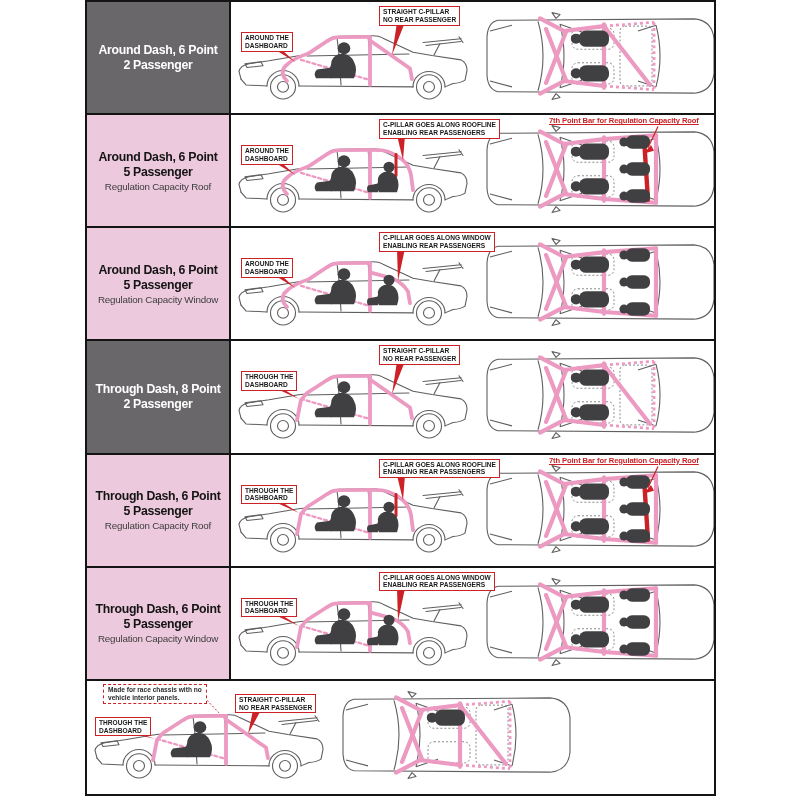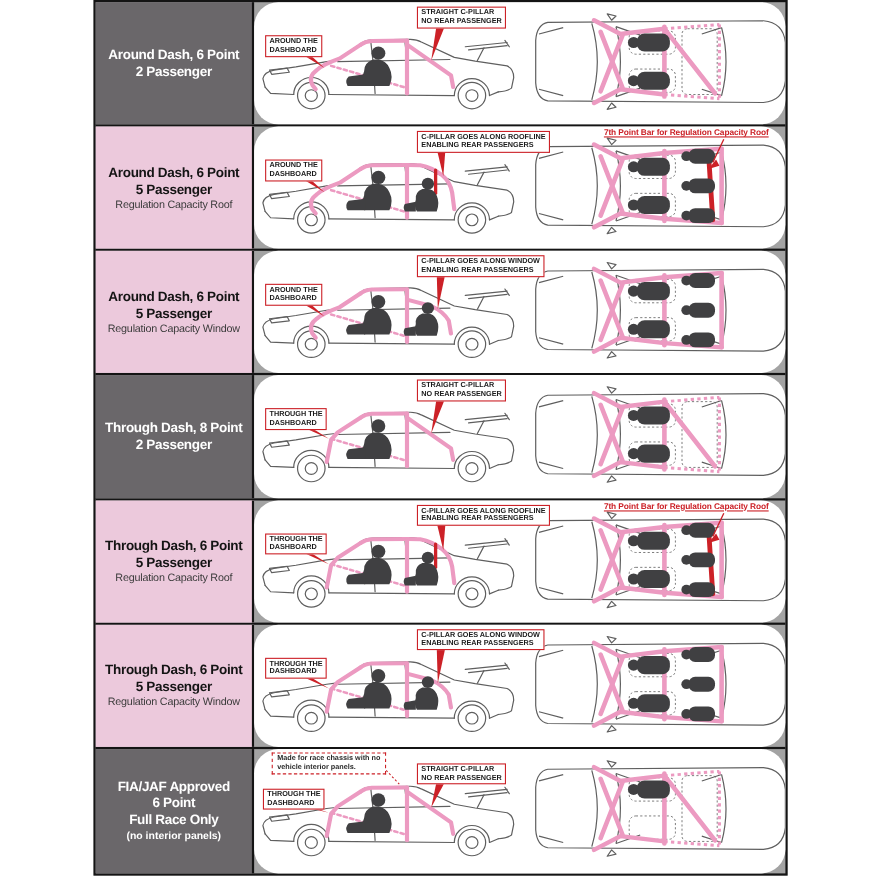--- a/index.html
+++ b/index.html
@@ -1,33 +1,33 @@
 <!DOCTYPE html>
 <html style="--label-gray: #6a676a; --label-pink: #ecc9dc; --ann-red: #cc2127;"><head>
 <meta charset="utf-8">
 <style>
   html,body{margin:0;padding:0;background:#ffffff;width:800px;height:800px;
     font-family:"Liberation Sans",sans-serif;-webkit-font-smoothing:antialiased;}
   #canvas{position:relative;width:800px;height:800px;background:#fff;overflow:hidden;}
   #cage-table{position:absolute;left:85px;top:0;width:631px;height:796px;
     border:2px solid #141414;box-sizing:border-box;display:grid;
-    grid-template-rows:repeat(7,1fr);background:#a3a3a3;}
+    grid-template-rows:repeat(7,1fr);background:#86efac;}
   .row{display:flex;border-bottom:2px solid #141414;min-height:0;}
   .row:last-child{border-bottom:none;}
   .label-cell{width:136px;flex:0 0 136px;border-right:2px solid #141414;
     display:flex;flex-direction:column;justify-content:center;align-items:center;
     text-align:center;padding:0 3px;box-sizing:content-box;}
   .label-cell.gray{background:var(--label-gray,#6a676a);}
   .label-cell.pink{background:var(--label-pink,#ecc9dc);}
   .label-line{font-weight:bold;font-size:12.3px;line-height:1.22;letter-spacing:-0.3px;}
   .gray .label-line{color:#ffffff;}
   .pink .label-line{color:#141414;}
   .label-subtitle{font-size:9.8px;color:#3c3c3c;margin-top:1px;letter-spacing:-0.2px;}
   .label-note{font-size:9.5px;font-weight:bold;color:#ffffff;margin-top:2px;}
-  .diagram-cell{flex:1 1 auto;position:relative;overflow:hidden;background:#fff;border-radius:22px;}
+  .diagram-cell{flex:1 1 auto;position:relative;overflow:hidden;background:#fff;}
   .svg-side{position:absolute;left:0;top:0;}
   .svg-top{position:absolute;left:245px;top:0;}
   .ann-box{position:absolute;background:#fff;border:1.5px solid var(--ann-red,#cc2127);
     color:#1a1a1a;font-size:6.6px;font-weight:bold;line-height:1.18;
     padding:1px 3px;white-space:nowrap;z-index:4;}
   .race-note{position:absolute;background:#fff;border:1.3px dashed var(--ann-red,#cc2127);
     color:#2a2a2a;font-size:6.6px;font-weight:bold;line-height:1.2;
     padding:1px 4px;white-space:nowrap;z-index:4;}
   .top-note{position:absolute;color:var(--ann-red,#cc2127);font-size:7.6px;font-weight:bold;
     text-decoration:underline;white-space:nowrap;z-index:4;letter-spacing:-0.1px;}
@@ -671,26 +671,20 @@
             <div>THROUGH THE</div>
                     <div>DASHBOARD</div>
           </div>
           <div class="ann-box" style="left: 148px; top: 4px;">
             <div>C-PILLAR GOES ALONG WINDOW</div>
                   <div>ENABLING REAR PASSENGERS</div>
           </div>
         </div>
       </div>
       <div class="row">
-        <div class="label-cell gray">
-          <div class="label-line">FIA/JAF Approved</div>
-          <div class="label-line">6 Point</div>
-          <div class="label-line">Full Race Only</div>
-          <div class="label-note">(no interior panels)</div>
-        </div>
         <div class="diagram-cell">
           <svg class="svg-side" width="245" height="109" viewBox="0 0 245 113" preserveAspectRatio="none">
 
 <g stroke="#5f5f5f" stroke-width="1.1" fill="none" stroke-linejoin="round" stroke-linecap="round">
   <path d="M10 80 L8 72 Q9 66 18 64 L38 61 L66 56 L74 55 L100 37 Q103 35.5 108 35.5 L142 35 Q148 35 152 37.5 L182 52 L201 55.5 L230 60 Q236 63 236 71 L234 81 Q230 84 222 84.5"></path>
   <path d="M10 80 L15 86 L36 87"></path>
   <path d="M36 87 A16 16 0 0 1 68 87"></path>
   <path d="M68 87 L182 88"></path>
   <path d="M182 88 A16 16 0 0 1 214 88"></path>
   <path d="M214 88 L222 84.5"></path>

